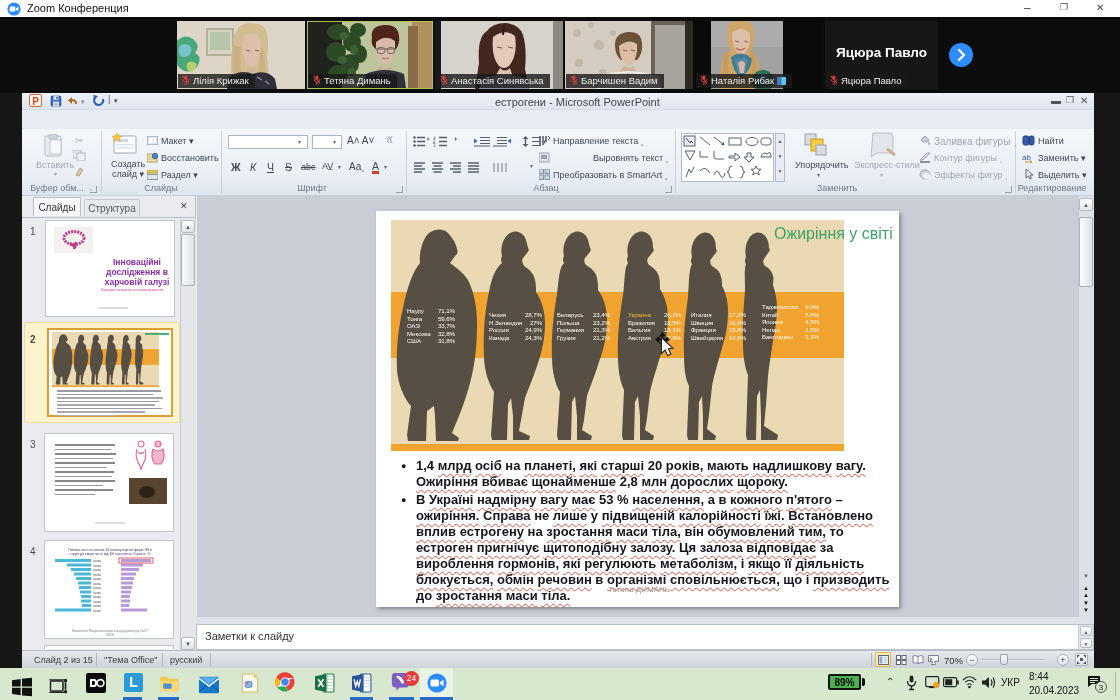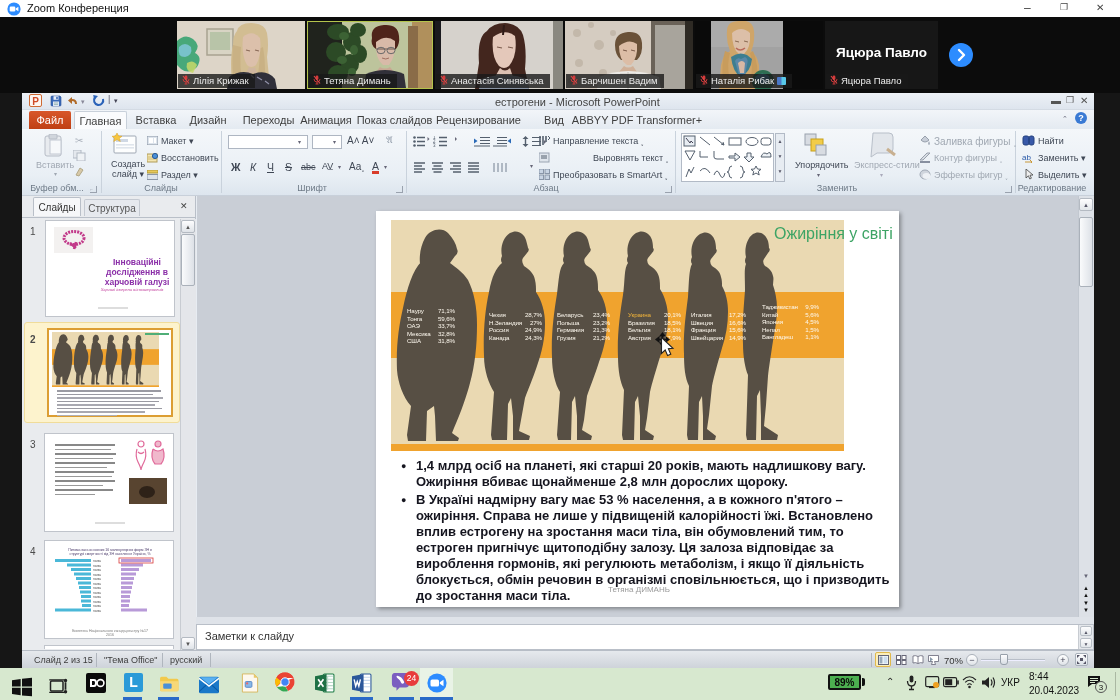--- a/index.html
+++ b/index.html
@@ -38,21 +38,21 @@
 #slide { position:absolute; left:179px; top:15px; width:523px; height:396px; background:#fff; box-shadow:2px 2px 4px rgba(0,0,0,.35); }
 
 
 #splitter { left:174px; top:524px; width:898px; height:7px; background:#dfe3e9; }
 #notes { left:174px; top:531px; width:898px; height:26px; background:#fff; border:1px solid #b9bfc8; }
 #statusbar { left:0; top:557px; width:1072px; height:18px; background:linear-gradient(#e6e9ed,#ced3da); border-top:1px solid #b7bdc6; font-size:9px; color:#3c3c3c; }
 
 
 #taskbar { left:0; top:668px; width:1120px; height:32px; background:#d7e8cf; }
 .tico { position:absolute; top:5px; width:20px; height:20px; }
-.w { text-decoration-style:wavy; text-decoration-color:#e05545; text-decoration-thickness:1px; text-underline-offset:2.5px; text-decoration-skip-ink:none;margin-top:12px; }
+.w { text-decoration:underline; text-decoration-style:wavy; text-decoration-color:#e05545; text-decoration-thickness:1px; text-underline-offset:2.5px; text-decoration-skip-ink:none;margin-top:12px; }
 </style>
 </head>
 <body>
 <div id="root">
 
   <div id="titlebar" class="abs">
     <svg class="abs" style="left:7px;top:2px" width="14" height="14" viewBox="0 0 14 14">
         <circle cx="7" cy="7" r="6.6" fill="#2d8cff"></circle>
         <rect x="2.7" y="4.6" width="5.6" height="4.8" rx="1.2" fill="#fff"></rect>
         <path d="M8.7 6.4 L11.4 4.8 V9.2 L8.7 7.6 Z" fill="#fff"></path>
@@ -234,34 +234,20 @@
       <svg class="abs" style="left:70px;top:2px" width="13" height="12" viewBox="0 0 13 12">
           <path d="M3 2.5 A4.6 4.6 0 1 0 11 4" fill="none" stroke="#2a62b8" stroke-width="2.1"></path>
           <path d="M1.2 0 L6 1 L2.2 5 Z" fill="#2a62b8"></path>
         </svg>
       <div class="abs" style="left:86px;top:1px;font-size:9px;color:#556;">|</div>
       <div class="abs" style="left:92px;top:4px;font-size:7px;color:#445;">▾</div>
       <div class="abs" style="left:473px;top:3px;font-size:11px;color:#444;">естрогени  -  Microsoft PowerPoint</div>
       <div class="abs" style="left:1029px;top:2px;font-size:10px;color:#555;">▬</div>
       <div class="abs" style="left:1044px;top:2px;font-size:9px;color:#555;">❐</div>
       <div class="abs" style="left:1058px;top:2px;font-size:10px;color:#555;">✕</div>
-    </div>
-    <div id="tabrow" class="abs">
-      <div class="tab" style="left:7px;width:42px;background:linear-gradient(#d8572a,#bf3f13);color:#fff;border-radius:2px 2px 0 0;">Файл</div>
-      <div class="tab" style="left:52px;width:53px;background:#fafbfd;border:1px solid #c8d0da;border-bottom:none;border-radius:2px 2px 0 0;">Главная</div>
-      <div class="tab" style="left:110px;width:48px;">Вставка</div>
-      <div class="tab" style="left:163px;width:46px;">Дизайн</div>
-      <div class="tab" style="left:219px;width:55px;">Переходы</div>
-      <div class="tab" style="left:278px;width:52px;">Анимация</div>
-      <div class="tab" style="left:334px;width:77px;">Показ слайдов</div>
-      <div class="tab" style="left:414px;width:80px;">Рецензирование</div>
-      <div class="tab" style="left:518px;width:28px;">Вид</div>
-      <div class="tab" style="left:548px;width:134px;white-space:nowrap;">ABBYY PDF Transformer+</div>
-      <div class="abs" style="left:1040px;top:5px;font-size:7px;color:#667;">⌃</div>
-      <div class="abs" style="left:1053px;top:2px;width:12px;height:12px;border-radius:50%;background:#3a7ad4;color:#fff;font-size:9px;font-weight:bold;text-align:center;line-height:12px;">?</div>
     </div>
     <div id="ribbon" class="abs">
       <div class="gsep" style="left:79px"></div>
         <div class="gsep" style="left:199px"></div>
         <div class="gsep" style="left:384px"></div>
         <div class="gsep" style="left:653px"></div>
         <div class="gsep" style="left:993px"></div>
 
       <svg class="abs" style="left:20px;top:5px" width="24" height="26" viewBox="0 0 24 26">
           <rect x="3" y="2" width="16" height="20" rx="2" fill="#e8ebef" stroke="#b6bcc6"></rect>

